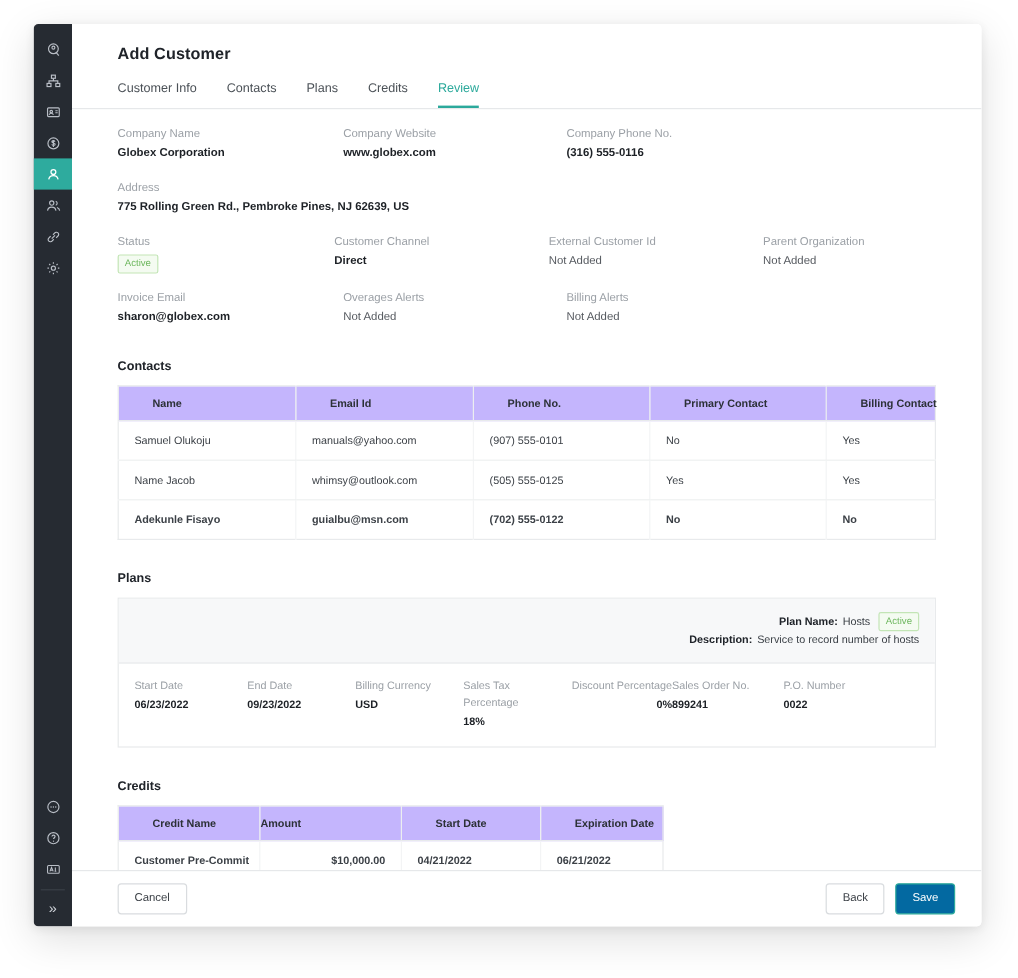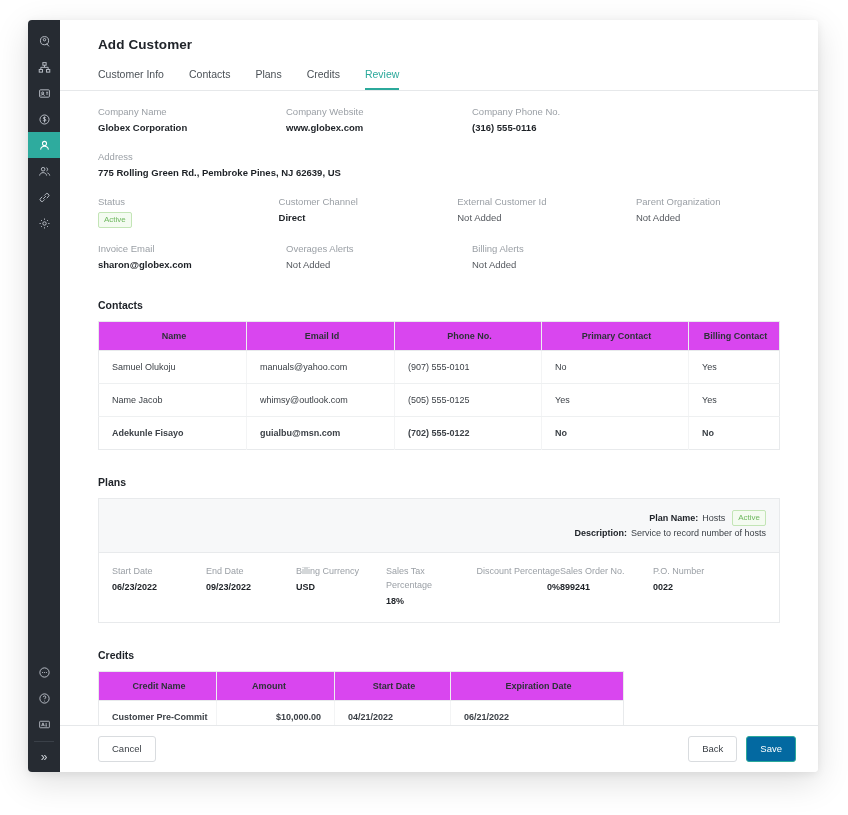--- a/index.html
+++ b/index.html
@@ -133,44 +133,44 @@
   }
 
   
   table.grid {
     border-collapse: collapse;
     table-layout: fixed;
     border: 1px solid #e8eaec;
     background: #fff;
   }
   table.grid thead th {
-    background: #d946ef;
+    background: #c4b5fd;
     font-size: 9px;
     font-weight: bold;
     color: #2c3137;
-    text-align: center;
-    padding: 9px 0 9px 3px;
+    text-align: left;
+    padding: 9px 0 9px 28px;
     border-bottom: 1px solid #e8eaec;
     border-right: 1px solid #eceef0;
     white-space: nowrap;
   }
   table.grid thead th:last-child { border-right: none; }
   table.grid tbody td {
     font-size: 9px;
     color: #3c4147;
     padding: 11px 0 11px 13px;
     border-bottom: 1px solid #eef0f1;
     border-right: 1px solid #f3f4f5;
     white-space: nowrap;
   }
   table.grid tbody td:last-child { border-right: none; }
   table.grid tbody tr:last-child td { border-bottom: none; font-weight: bold; }
 
   .contacts-table { width: 100%; }
-  .credits-table { width: 526px; }
+  .credits-table { width: 455px; }
   .ta-right { text-align: right; padding-right: 13px !important; padding-left: 0 !important; }
 
   
   .plan-card {
     border: 1px solid #e8eaec;
     background: #fff;
   }
   .plan-head {
     background: #f7f8f9;
     border-bottom: 1px solid #e8eaec;

